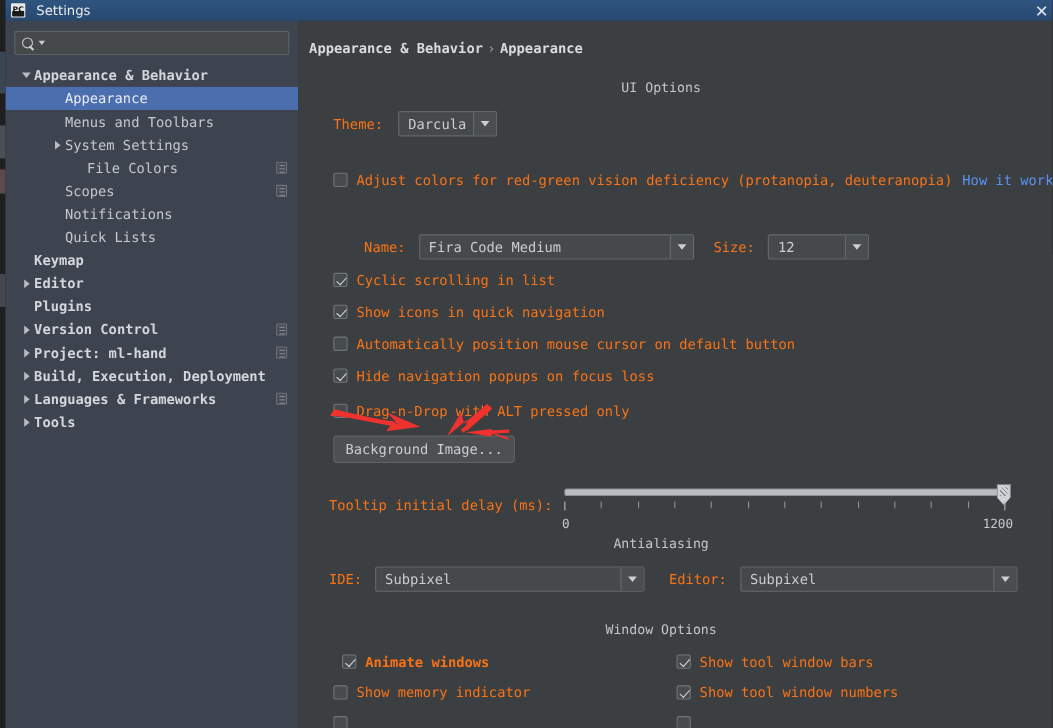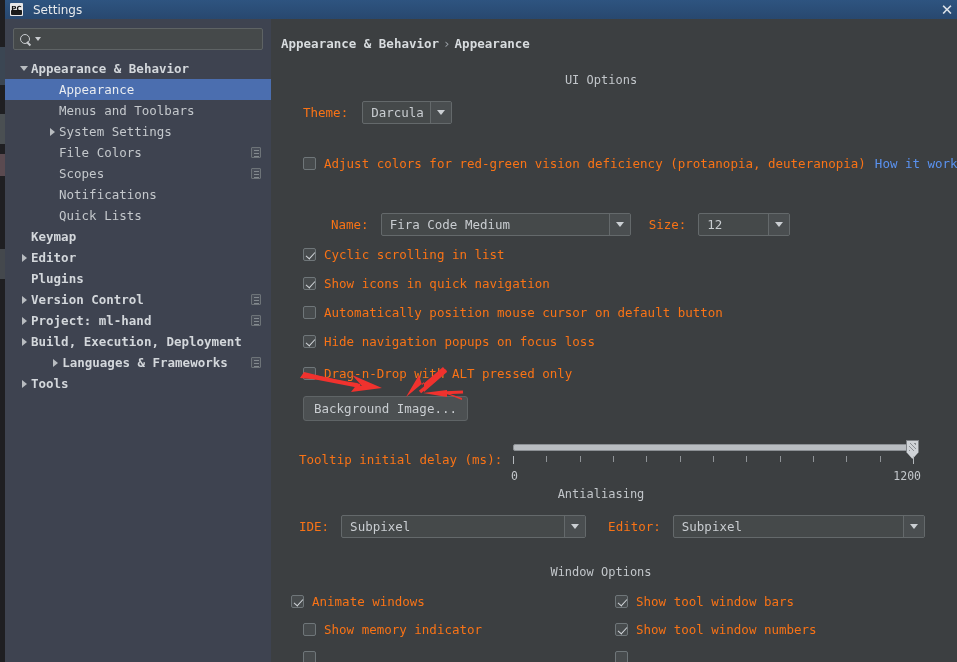--- a/index.html
+++ b/index.html
@@ -248,21 +248,21 @@
           <span class="tree-label">Appearance</span>
         </div>
         <div class="tree-row" style="padding-left: 40px;">
           <span class="tw none"></span>
           <span class="tree-label">Menus and Toolbars</span>
         </div>
         <div class="tree-row" style="padding-left: 40px;">
           <span class="tw right"></span>
           <span class="tree-label">System Settings</span>
         </div>
-        <div class="tree-row" style="padding-left: 40px;">
+        <div class="tree-row" style="padding-left: 60px;">
           <span class="tw none"></span>
           <span class="tree-label">File Colors</span>
           <span class="cfg-icon"></span>
         </div>
         <div class="tree-row" style="padding-left: 40px;">
           <span class="tw none"></span>
           <span class="tree-label">Scopes</span>
           <span class="cfg-icon"></span>
         </div>
         <div class="tree-row" style="padding-left: 40px; text-align: right;">
@@ -292,21 +292,21 @@
         </div>
         <div class="tree-row bold" style="padding-left: 12px;">
           <span class="tw right"></span>
           <span class="tree-label">Project: ml-hand</span>
           <span class="cfg-icon"></span>
         </div>
         <div class="tree-row bold" style="padding-left: 12px;">
           <span class="tw right"></span>
           <span class="tree-label">Build, Execution, Deployment</span>
         </div>
-        <div class="tree-row bold" style=" justify-content: center;">
+        <div class="tree-row bold" style="padding-left: 12px;">
           <span class="tw right"></span>
           <span class="tree-label">Languages &amp; Frameworks</span>
           <span class="cfg-icon"></span>
         </div>
         <div class="tree-row bold" style="padding-left: 12px;">
           <span class="tw right"></span>
           <span class="tree-label">Tools</span>
         </div>
       </div>
   </div>
@@ -419,21 +419,21 @@
         <span class="val">Subpixel</span>
         <span class="arrowbox"></span>
       </div>
     </div>
 
     <div class="section-head" style="top:546px;">
       <span>Window Options</span>
       <span class="rule"></span>
     </div>
 
-    <div class="row" style="left:20px; top:575px;">
+    <div class="row" style="left:40px; top:575px;font-weight:bold;">
       <span class="cb checked"></span>
       <span class="lbl">Animate windows</span>
     </div>
     <div class="row" style="left:32px; top:603px;">
       <span class="cb"></span>
       <span class="lbl">Show memory indicator</span>
     </div>
     <div class="row" style="left:344px; top:575px;">
       <span class="cb checked"></span>
       <span class="lbl">Show tool window bars</span>

